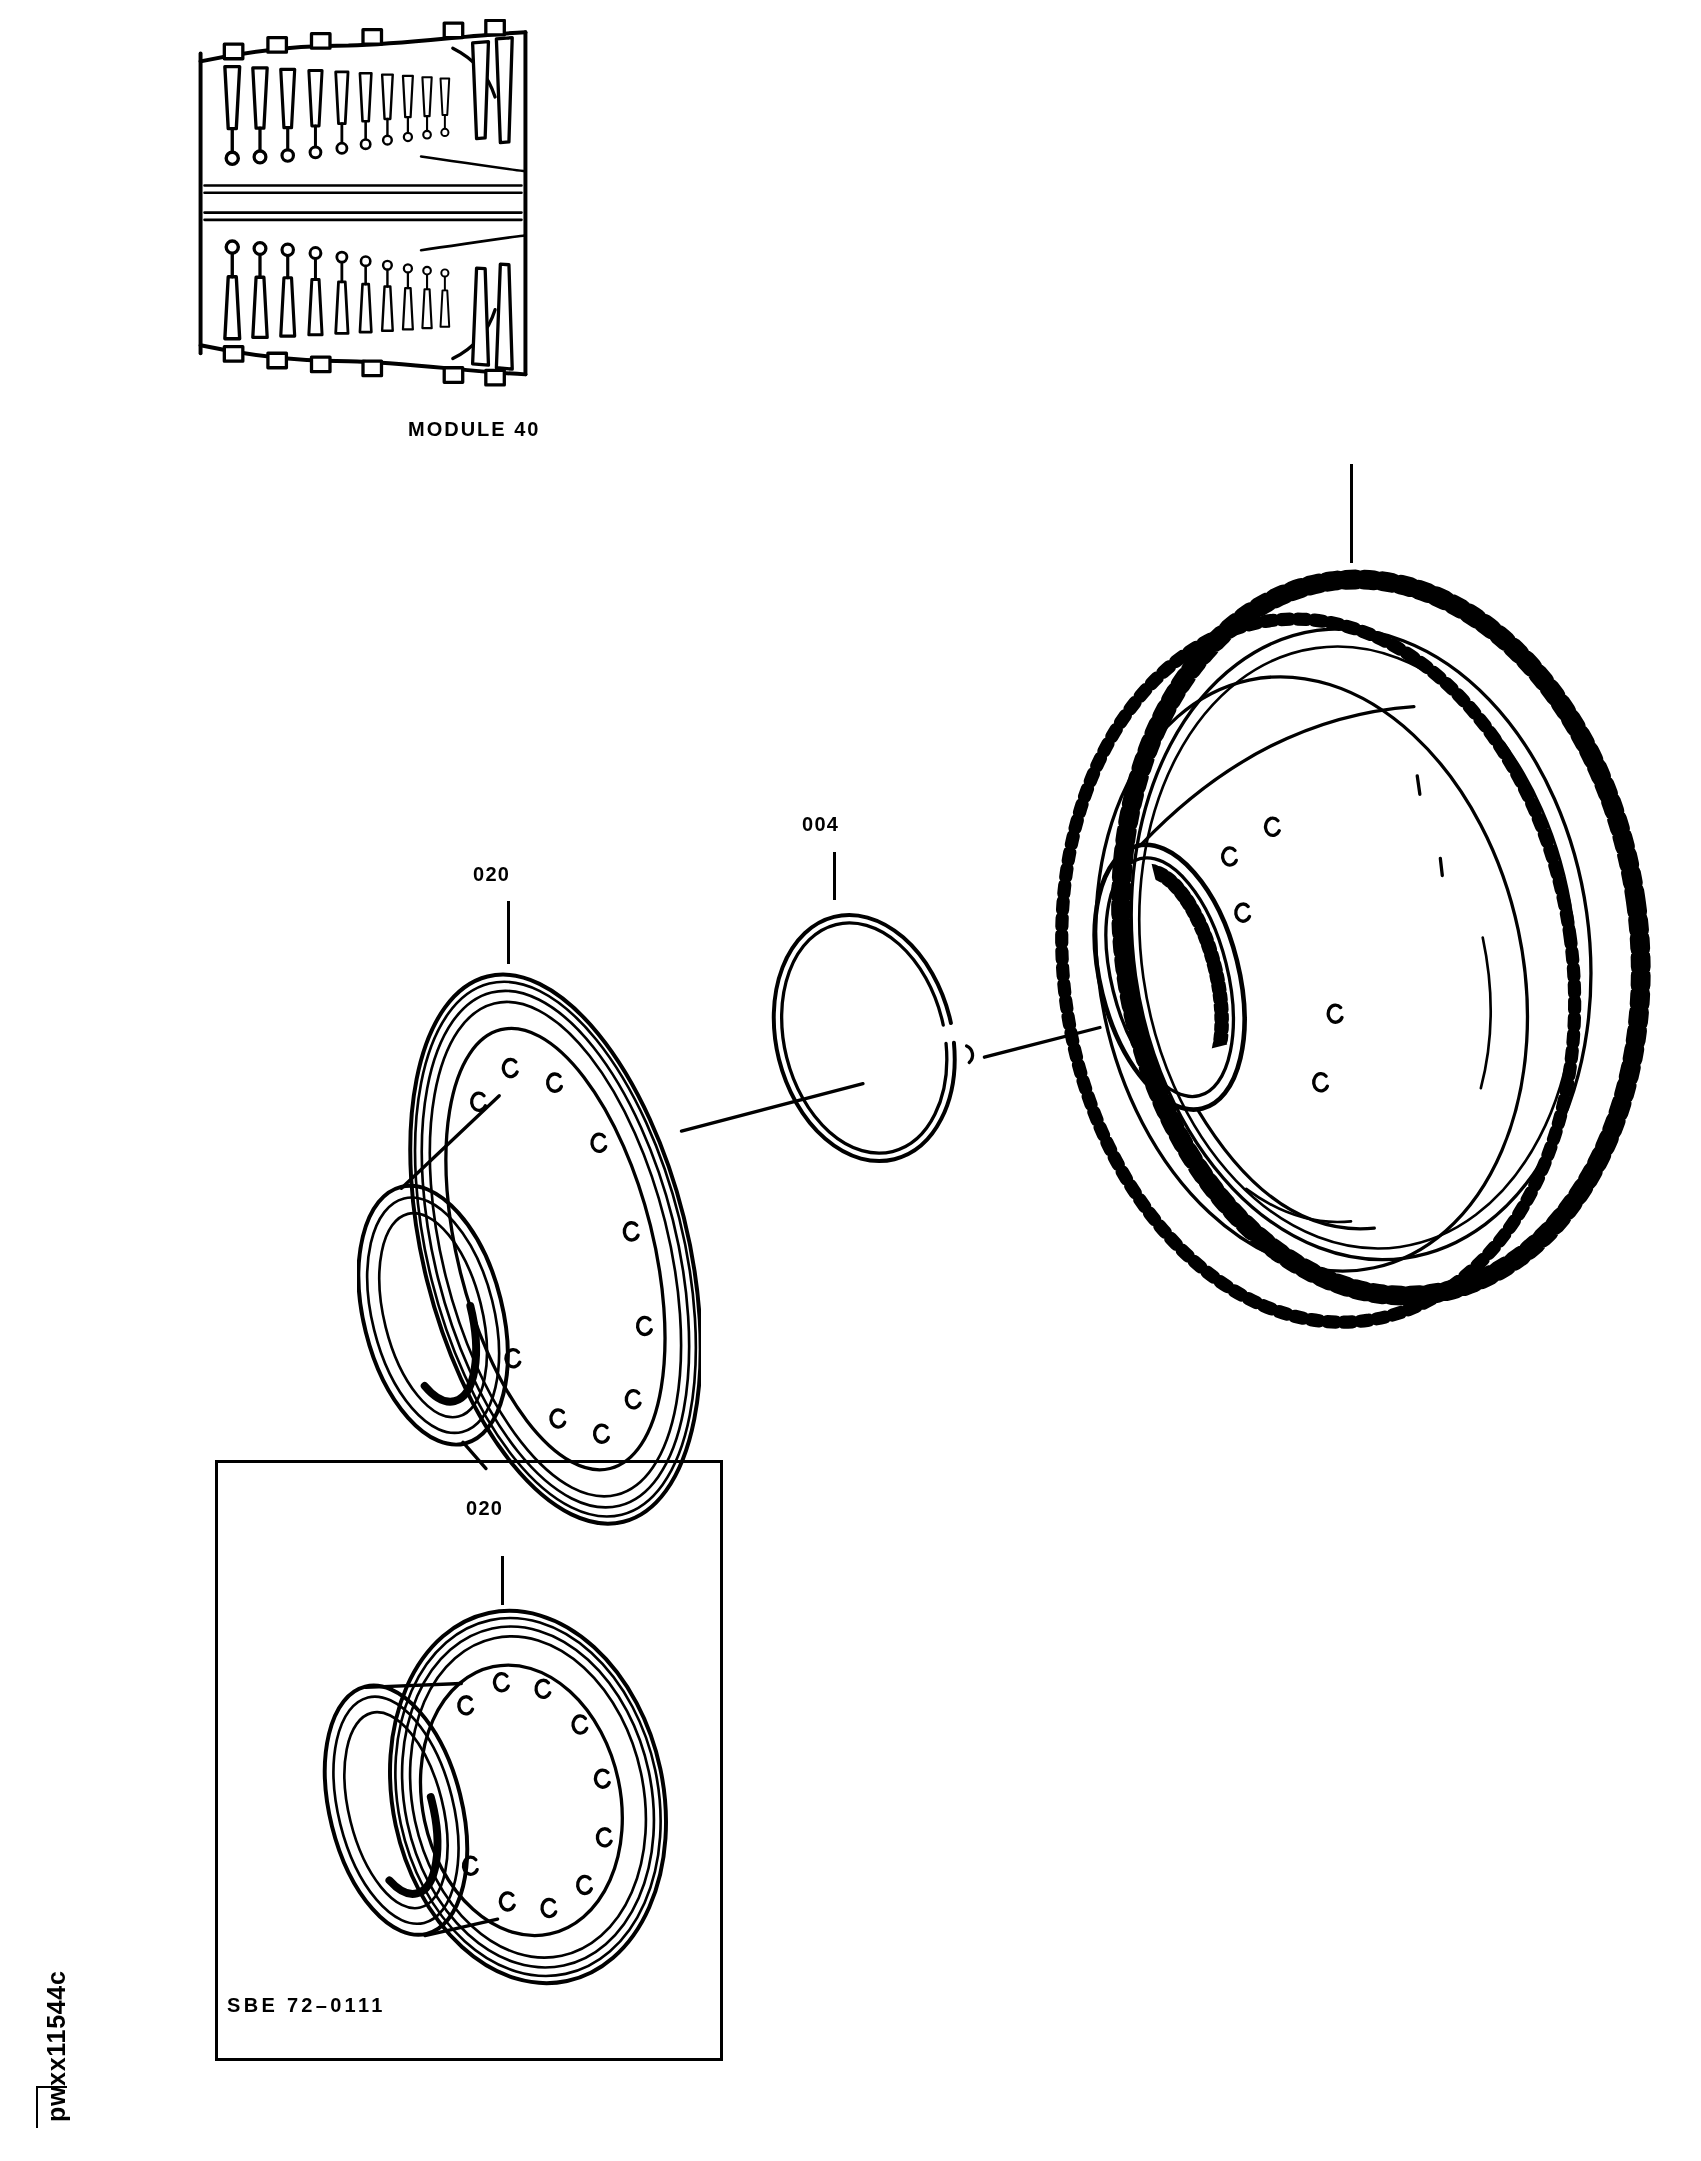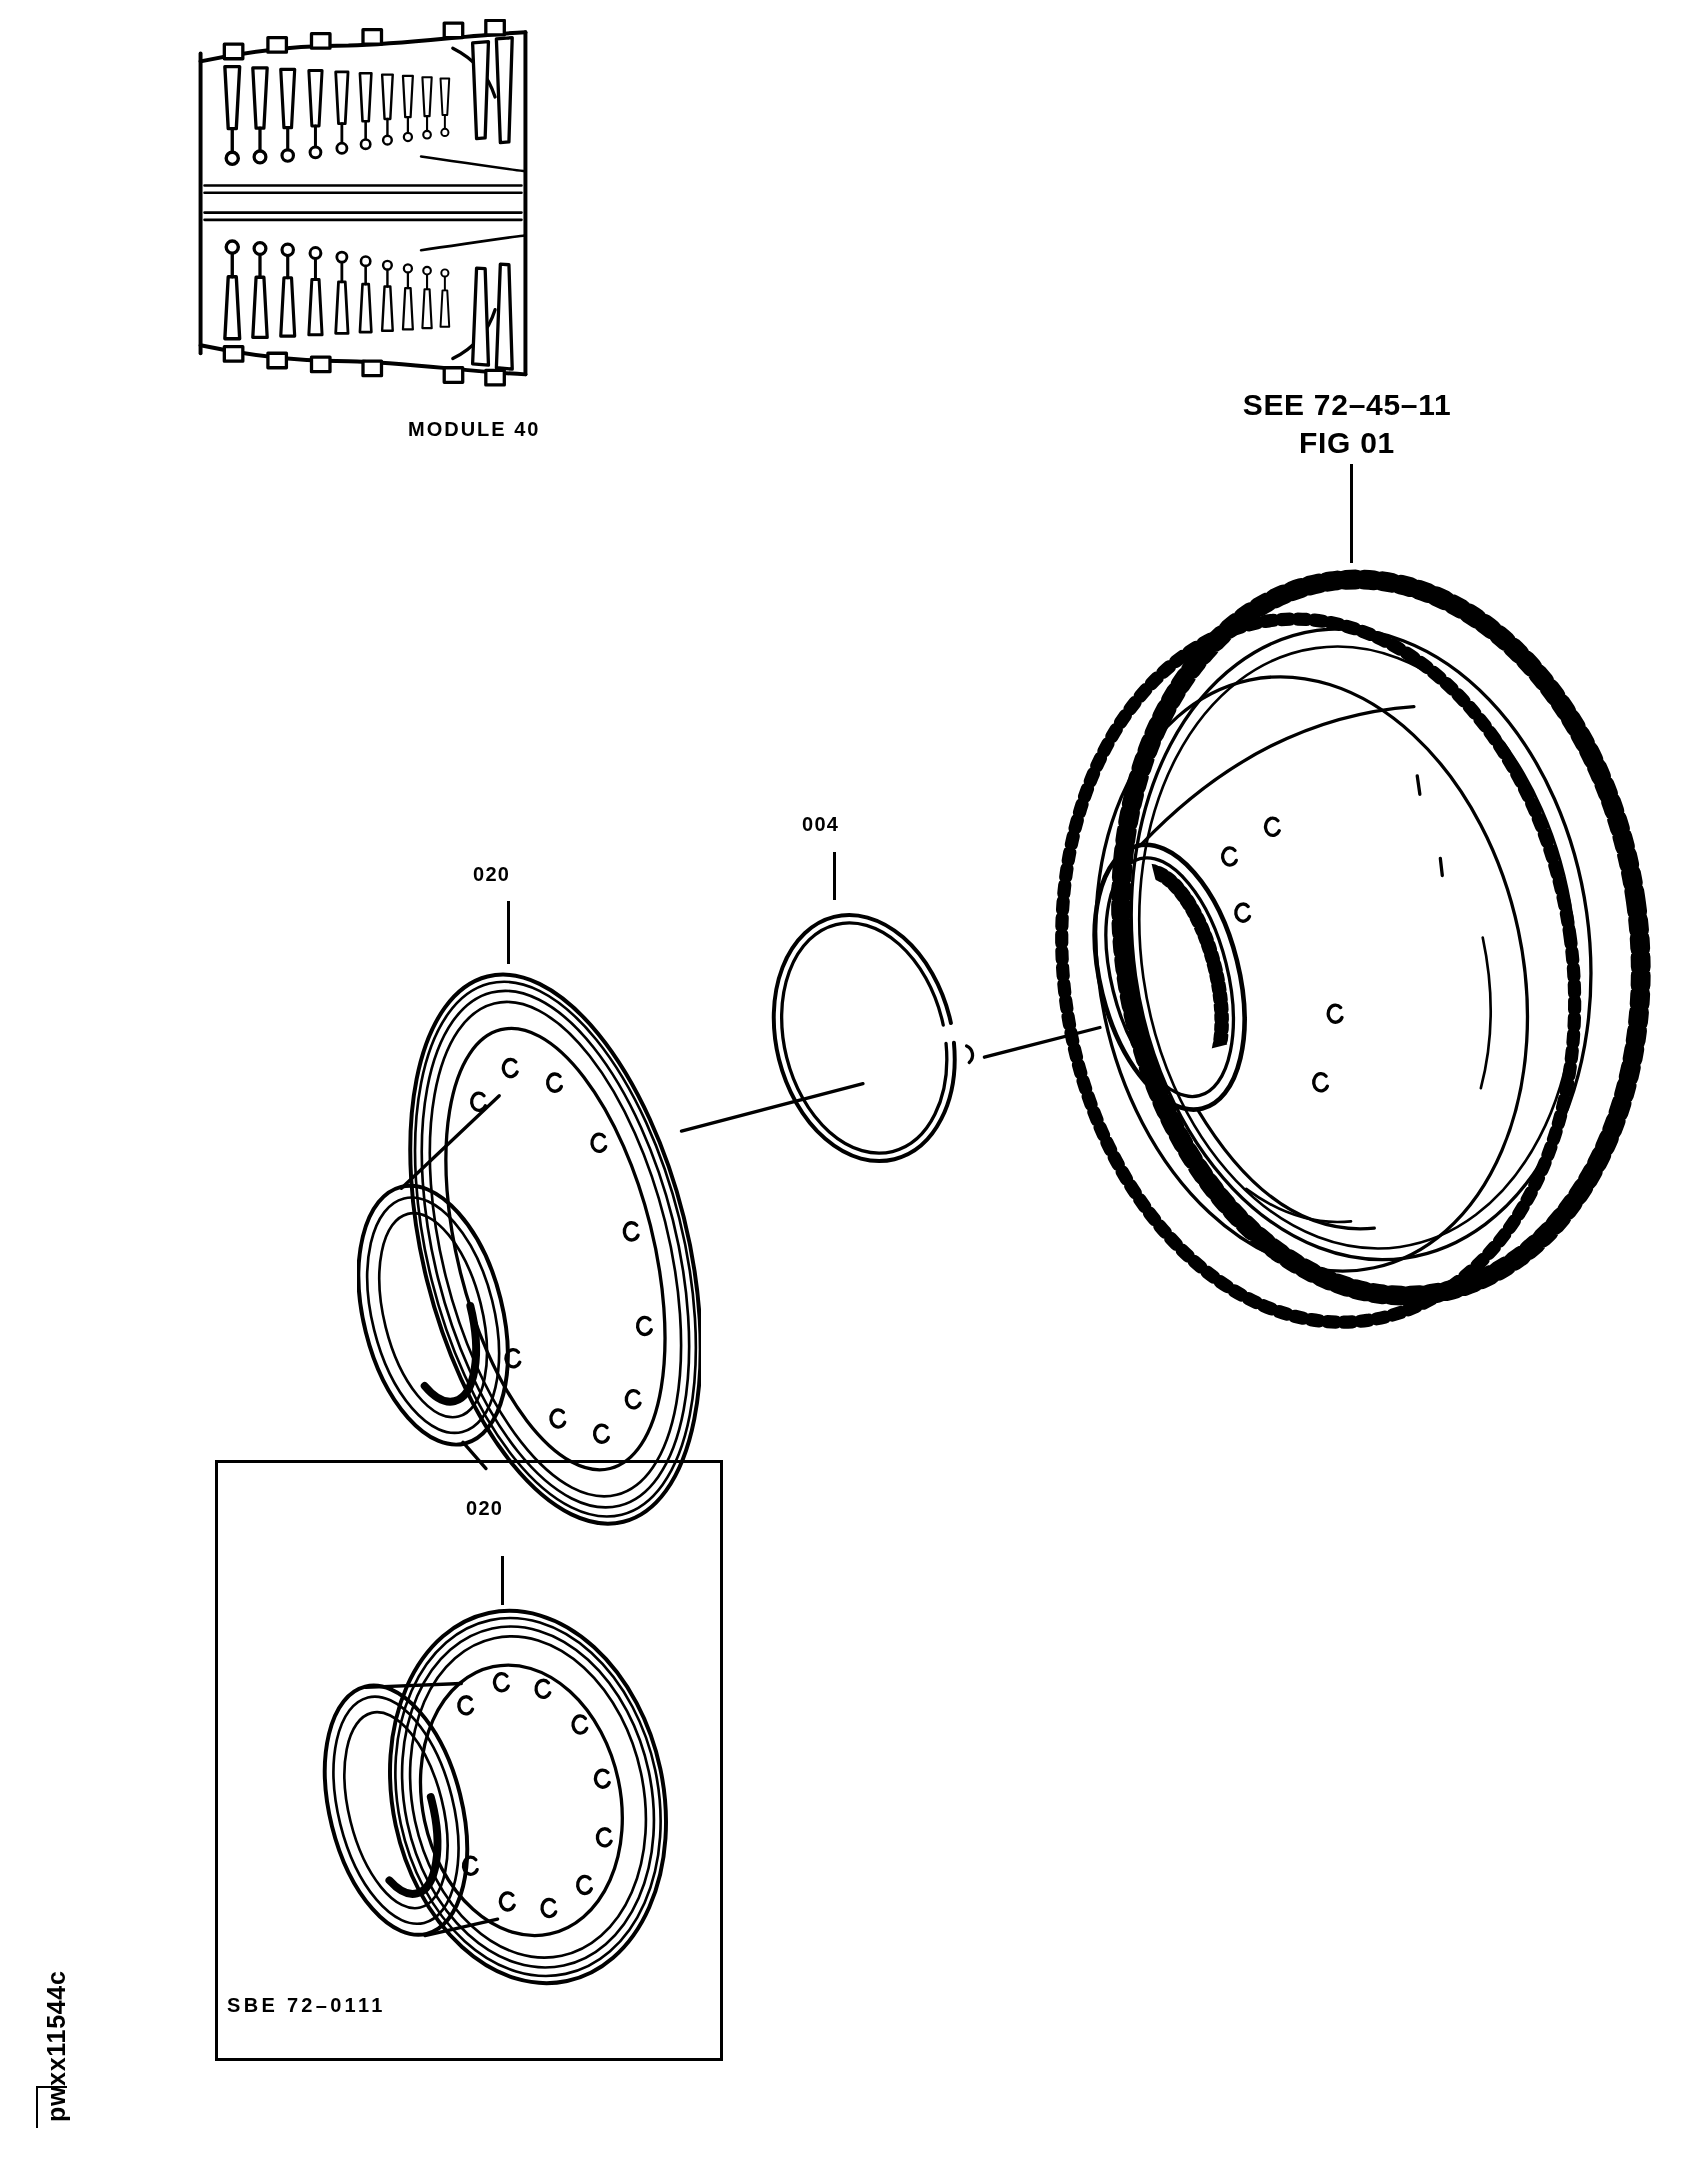--- a/index.html
+++ b/index.html
@@ -88,24 +88,20 @@
       <path d="M428,36 L452,34 L447,180 L434,181 Z" fill="#fff"></path>
       <path d="M464,30 L488,28 L483,186 L470,187 Z" fill="#fff"></path>
       <path d="M428,522 L452,524 L447,378 L434,377 Z" fill="#fff"></path>
       <path d="M464,528 L488,530 L483,372 L470,371 Z" fill="#fff"></path>
       <path d="M350,208 C420,218 470,226 505,230 M350,350 C420,340 470,332 505,328" stroke-width="4"></path>
     </g>
   </svg>
 
   <div class="lbl" style="left:408px;top:419px;letter-spacing:2px">MODULE 40</div>
 
-  <div class="callout" style="left:1182px;top:386px;width:330px">
-    <div>SEE 72–45–11</div>
-    <div>FIG 01</div>
-  </div>
   <div class="vline" style="left:1350px;top:464px;height:99px"></div>
 
   <svg class="art" style="left:1031px;top:515px" width="647" height="832" viewBox="0 0 980 1260">
     <defs>
       <clipPath id="splclip">
           <rect x="225" y="480" width="150" height="340"></rect>
         </clipPath>
     </defs>
     <g stroke="#000" fill="none">
       <ellipse cx="530" cy="640" rx="390" ry="545" transform="rotate(-8 530 640)" stroke-width="30" stroke-dasharray="15 13"></ellipse>

